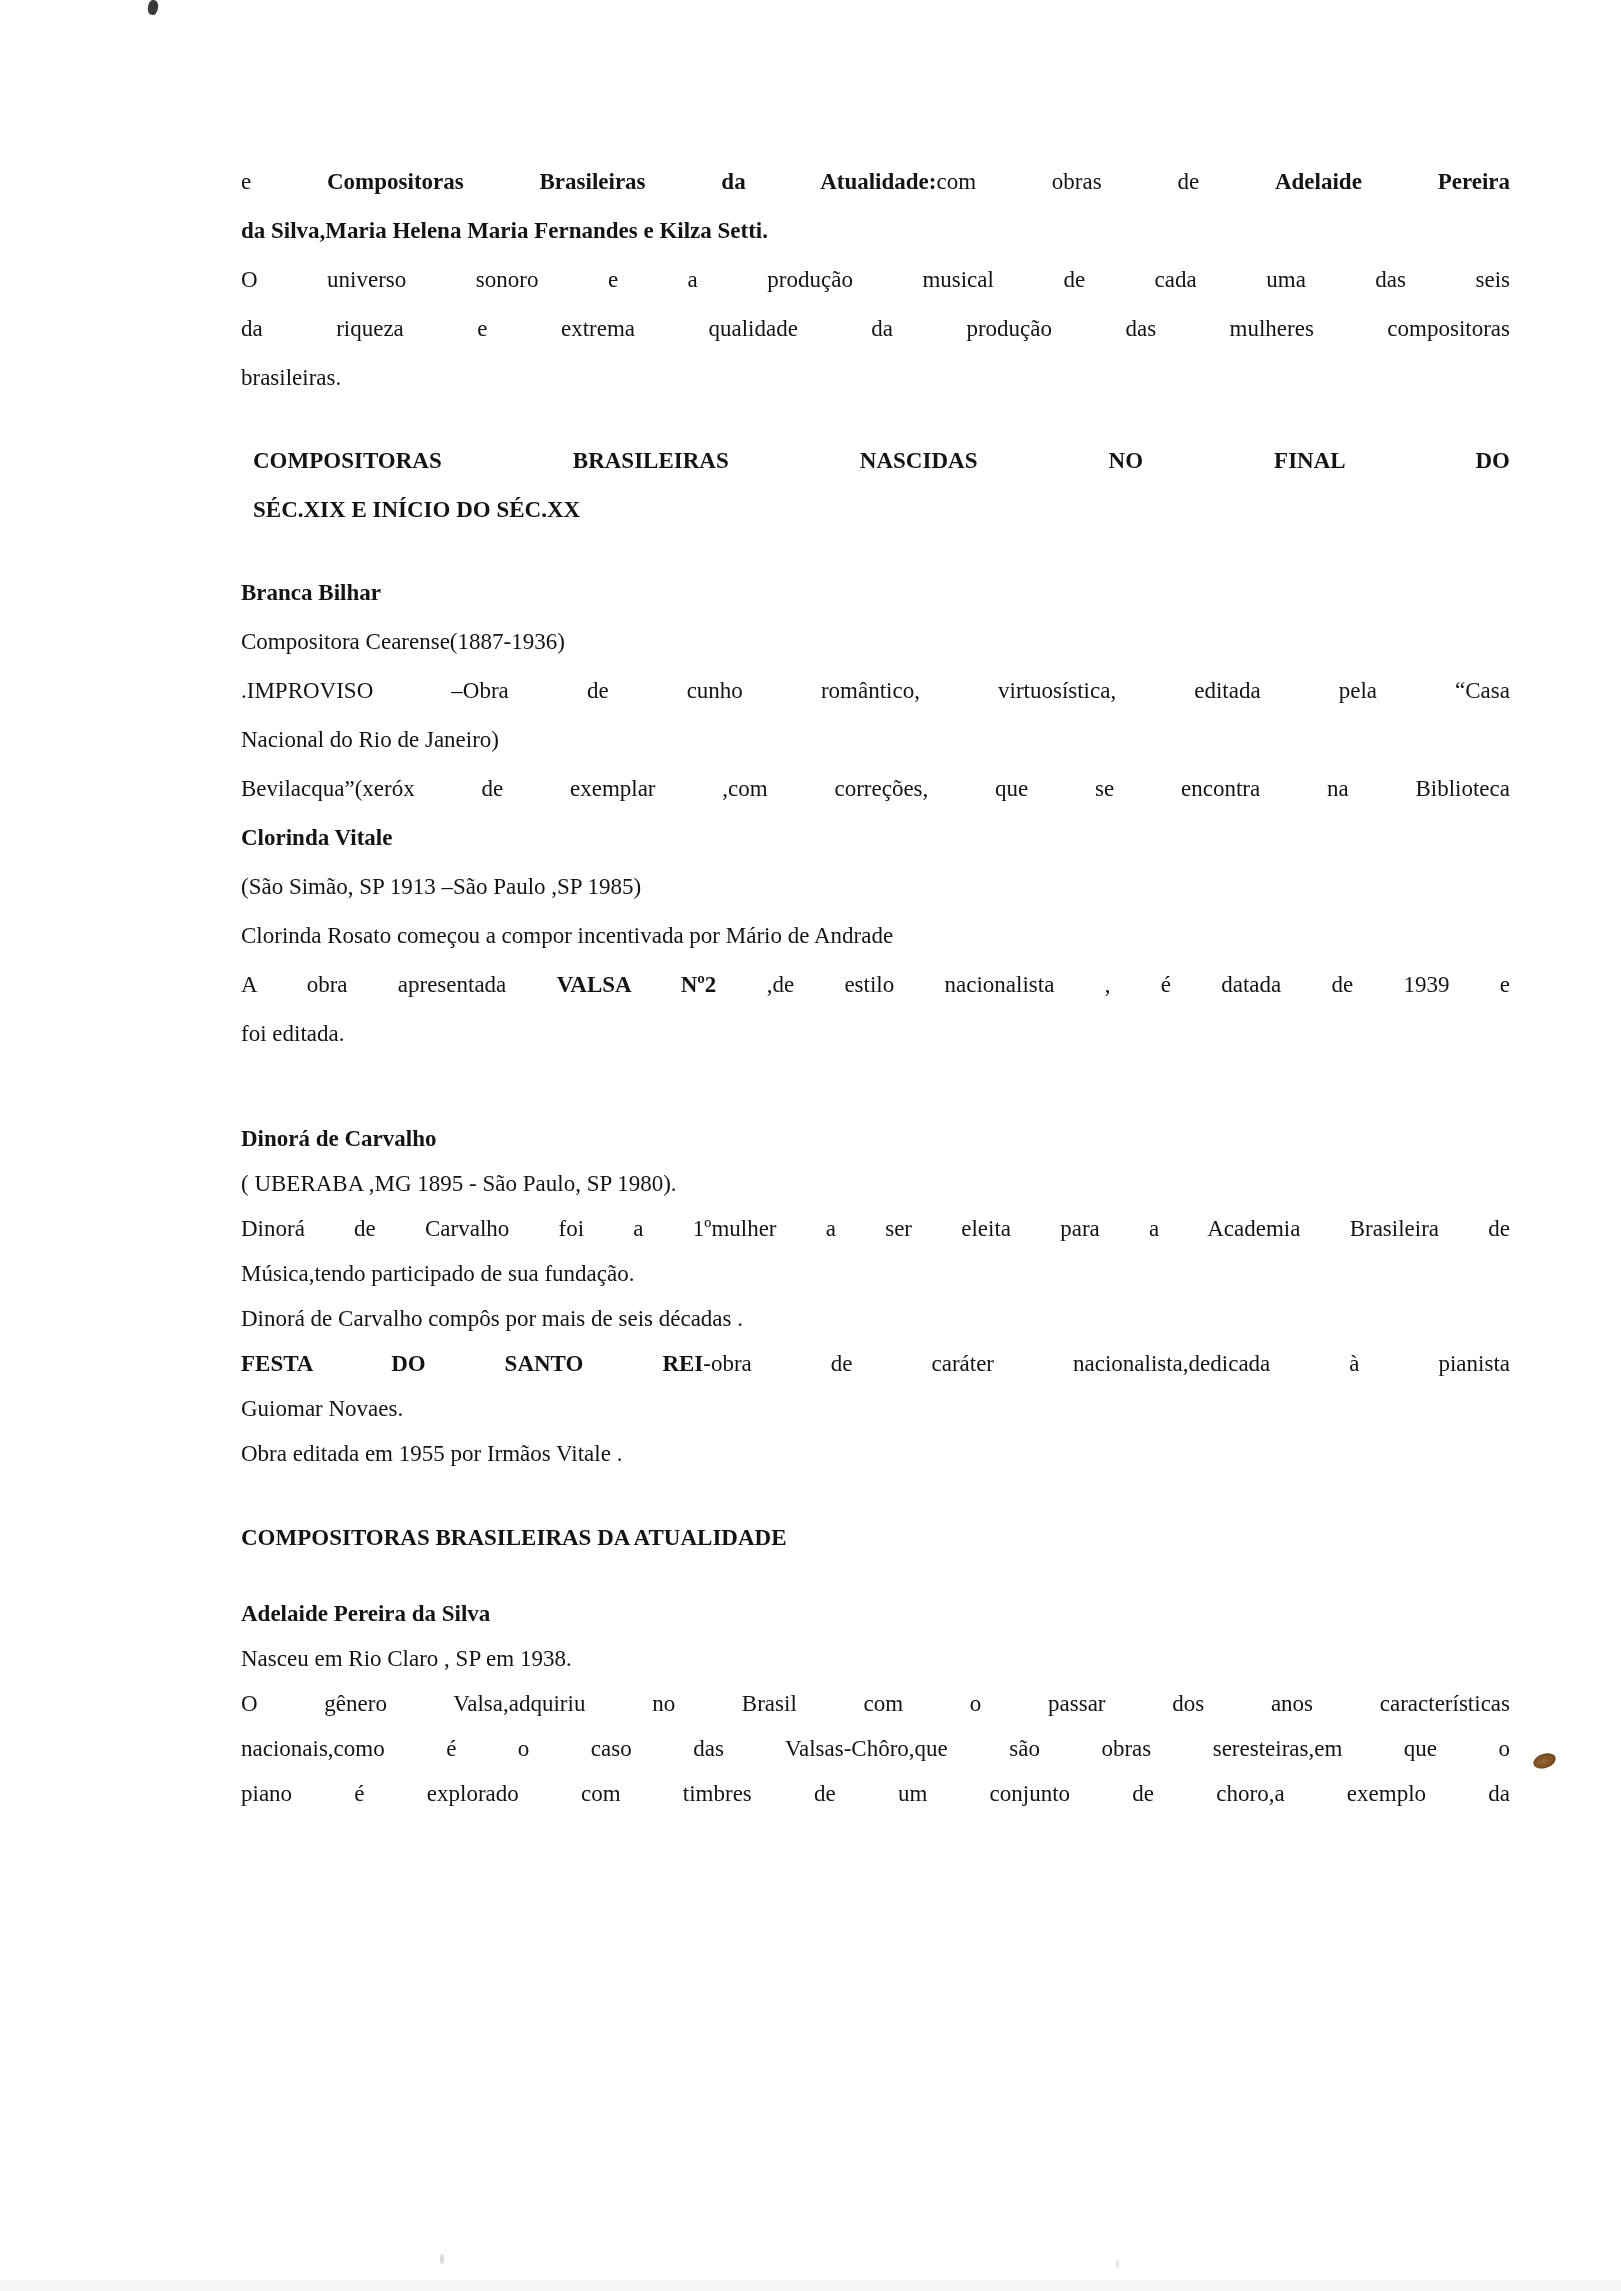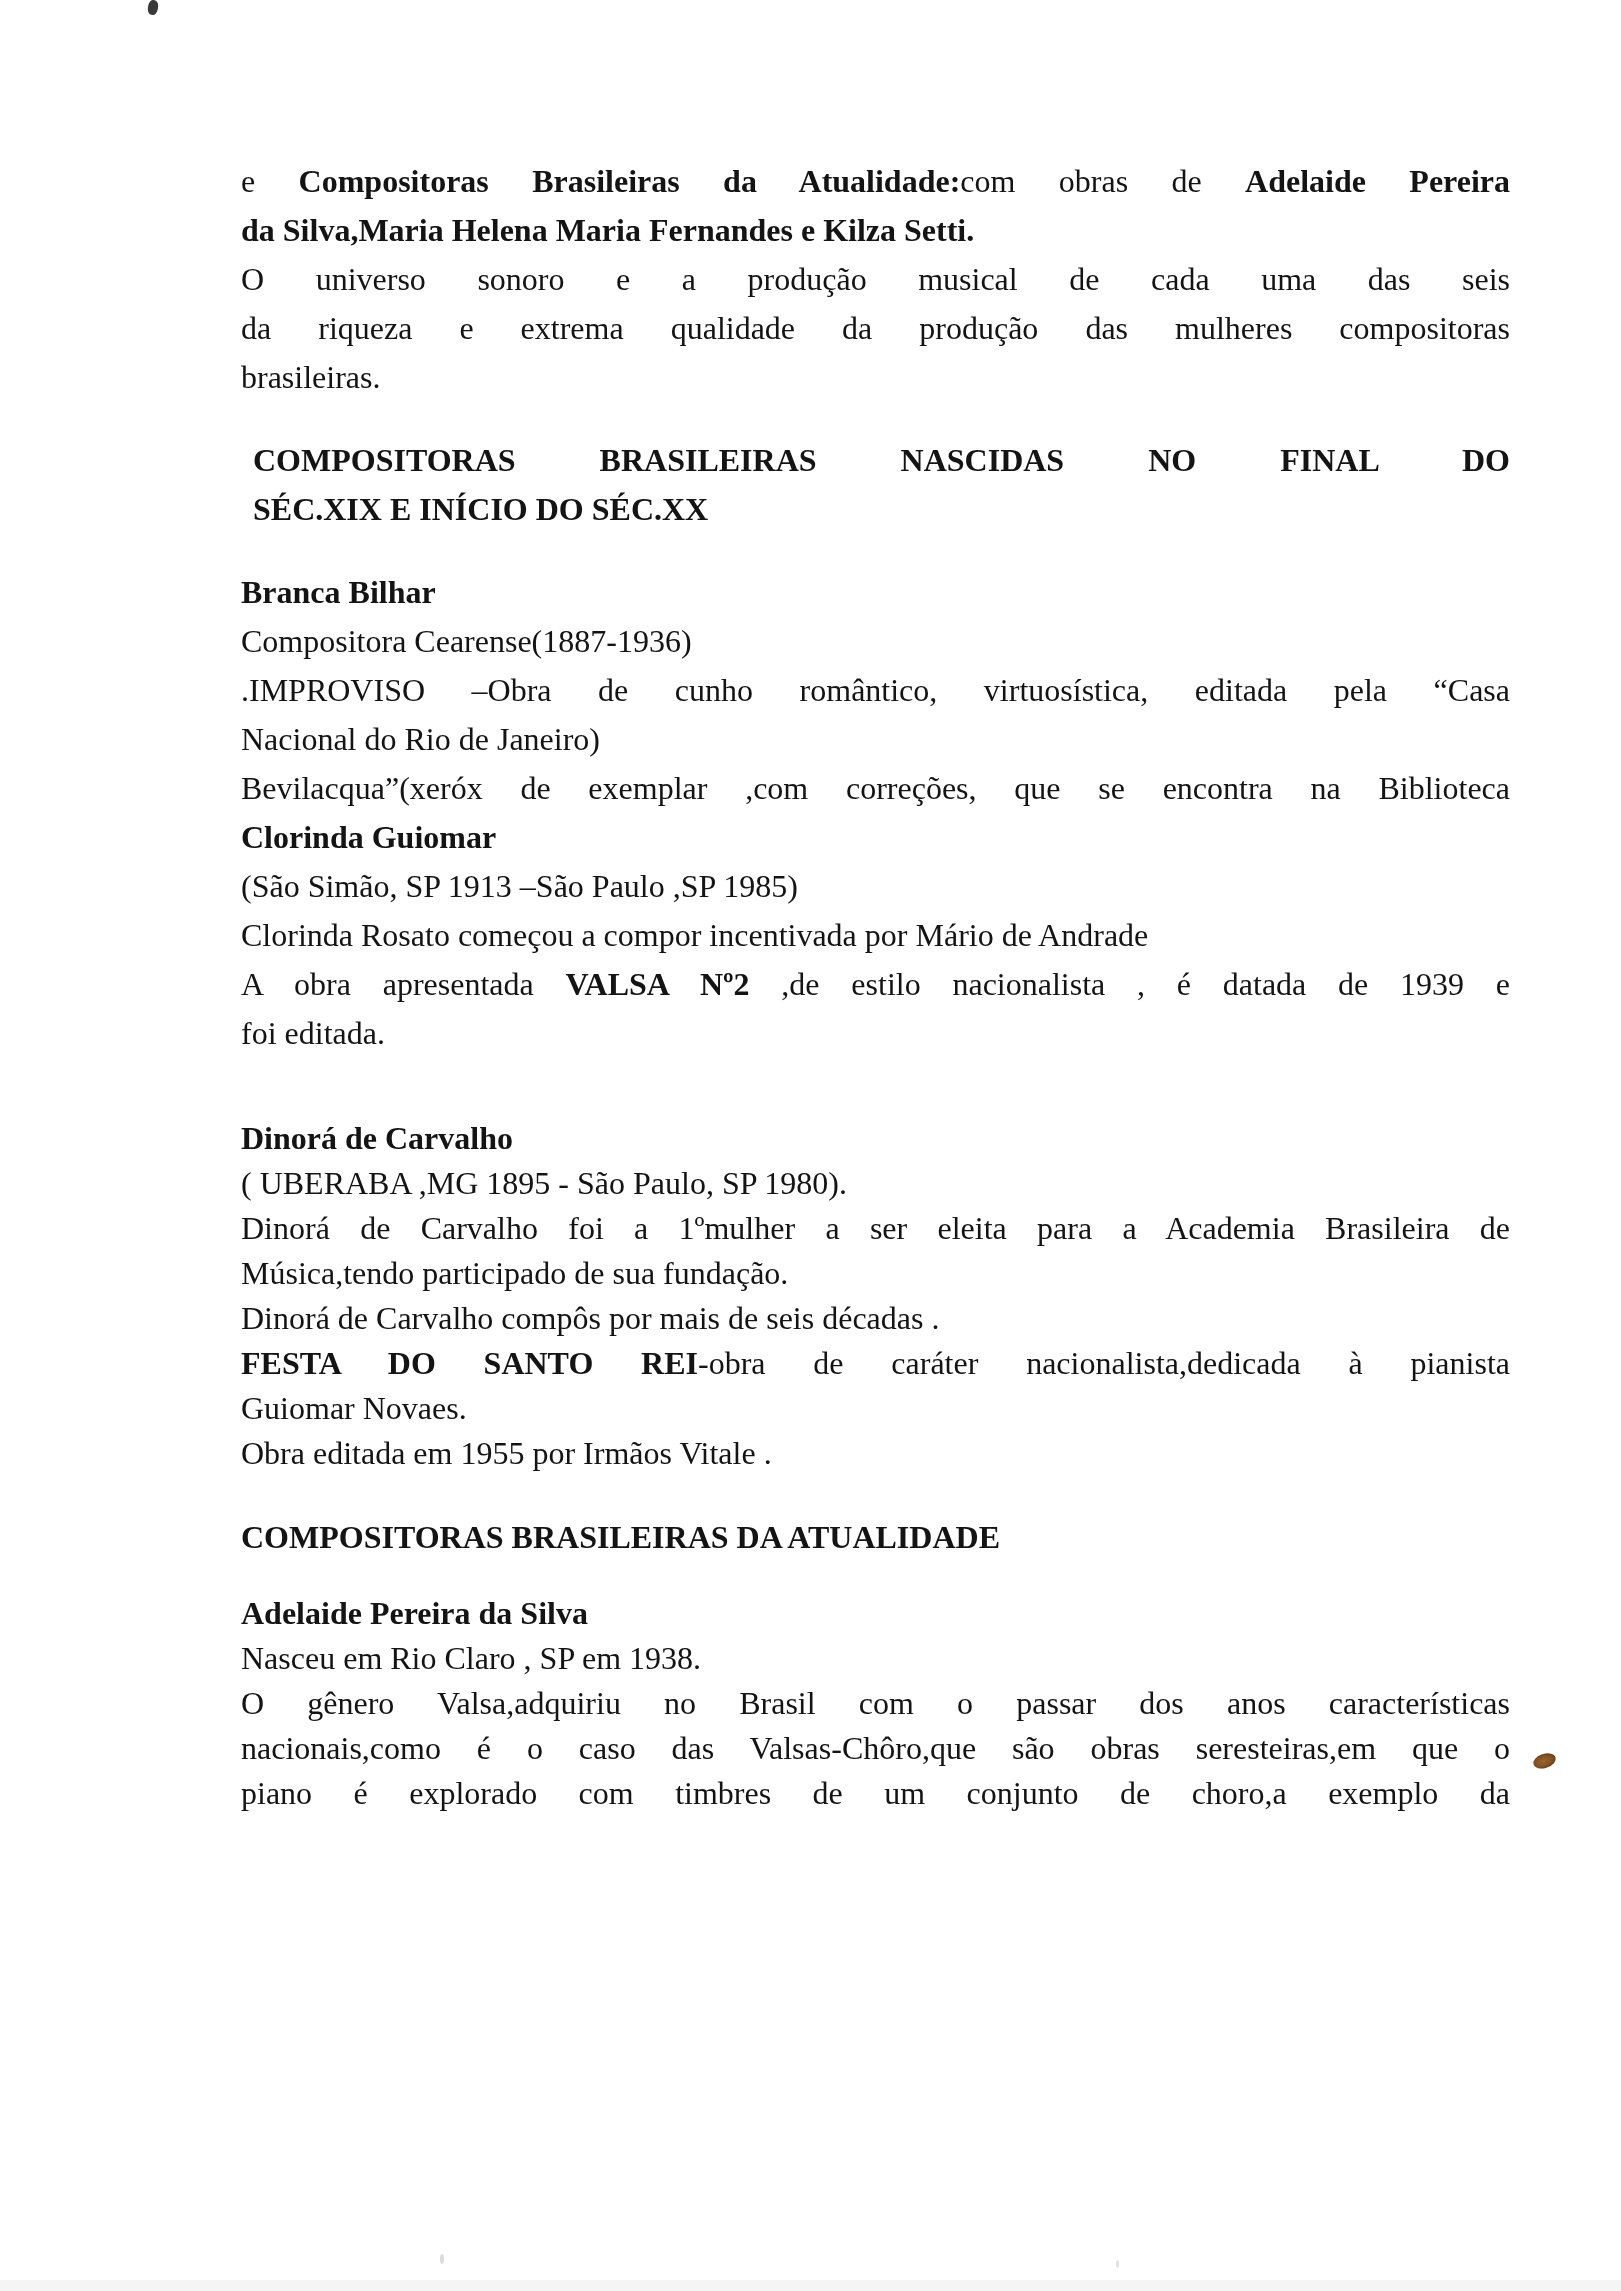--- a/index.html
+++ b/index.html
@@ -14,21 +14,21 @@
     color: #141414;
   }
   .content {
     position: absolute;
     left: 241px;
     top: 157px;
     width: 1269px;
   }
   .block { display: block; }
   .line {
-    font-size: 32px;
+    font-size: 23px;
     white-space: normal;
   }
   .line.left { text-align: left; }
   .line.justify {
     text-align: justify;
     text-align-last: justify;
     -moz-text-align-last: justify;
   }
   .seg { display: inline; }
   .seg.b { font-weight: bold; }
@@ -81,21 +81,21 @@
         <div class="line left"><span class="seg b">SÉC.XIX E INÍCIO DO SÉC.XX</span></div>
       </div>
       <div class="block" style="line-height: 49px; ">
         <div class="line left"><span class="seg b">Branca Bilhar</span></div>
         <div class="line left"><span class="seg">Compositora Cearense(1887-1936)</span></div>
         <div class="line justify"><span class="seg">.IMPROVISO –Obra de cunho romântico, virtuosística, editada pela “Casa</span></div>
         <div class="line left"><span class="seg">Nacional do Rio de Janeiro)</span></div>
         <div class="line justify"><span class="seg">Bevilacqua”(xeróx de exemplar ,com correções, que se encontra na Biblioteca</span></div>
       </div>
       <div class="block" style="line-height: 49px; margin-bottom: 58px;">
-        <div class="line left"><span class="seg b">Clorinda Guiomar</span></div>
+        <div class="line left"><span class="seg b">Clorinda Vitale</span></div>
         <div class="line left"><span class="seg">(São Simão, SP 1913 –São Paulo ,SP 1985)</span></div>
         <div class="line left"><span class="seg">Clorinda Rosato começou a compor incentivada por Mário de Andrade</span></div>
         <div class="line justify"><span class="seg">A obra apresentada </span><span class="seg b">VALSA Nº2</span><span class="seg"> ,de estilo nacionalista , é datada de 1939 e</span></div>
         <div class="line left"><span class="seg">foi editada.</span></div>
       </div>
       <div class="block" style="line-height: 45px; margin-bottom: 39px;">
         <div class="line left"><span class="seg b">Dinorá de Carvalho</span></div>
         <div class="line left"><span class="seg"> ( UBERABA ,MG 1895 - São Paulo, SP 1980).</span></div>
         <div class="line justify"><span class="seg">Dinorá de Carvalho foi a 1ºmulher a ser eleita para a Academia Brasileira de</span></div>
         <div class="line left"><span class="seg">Música,tendo participado de sua fundação.</span></div>

